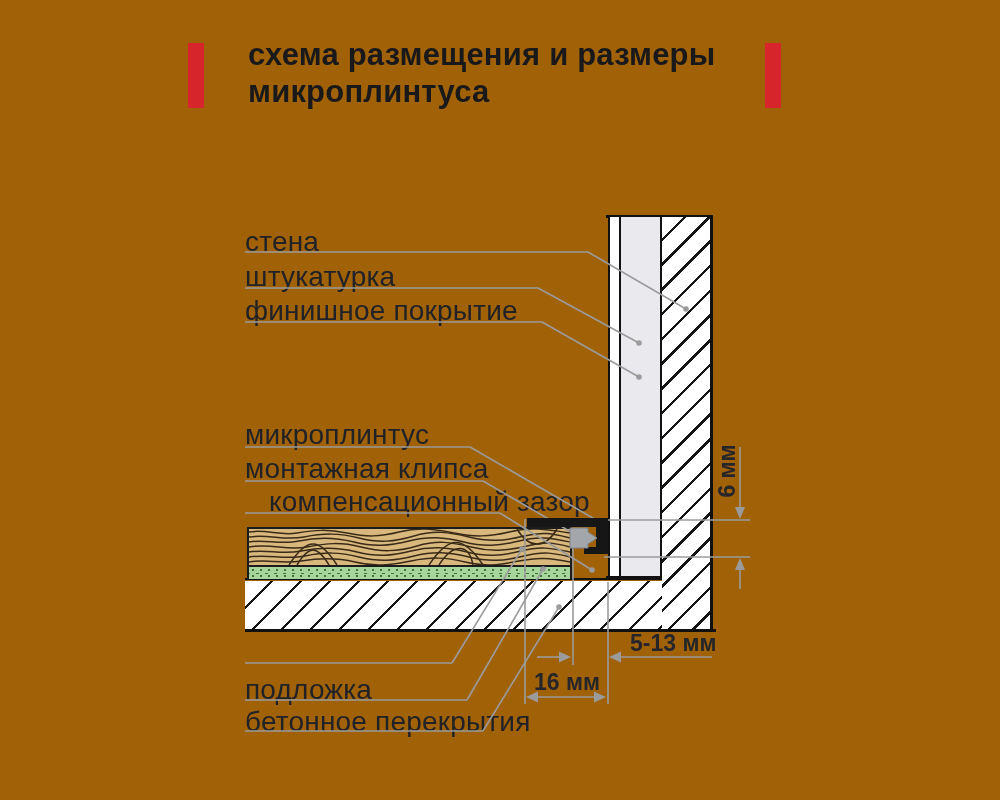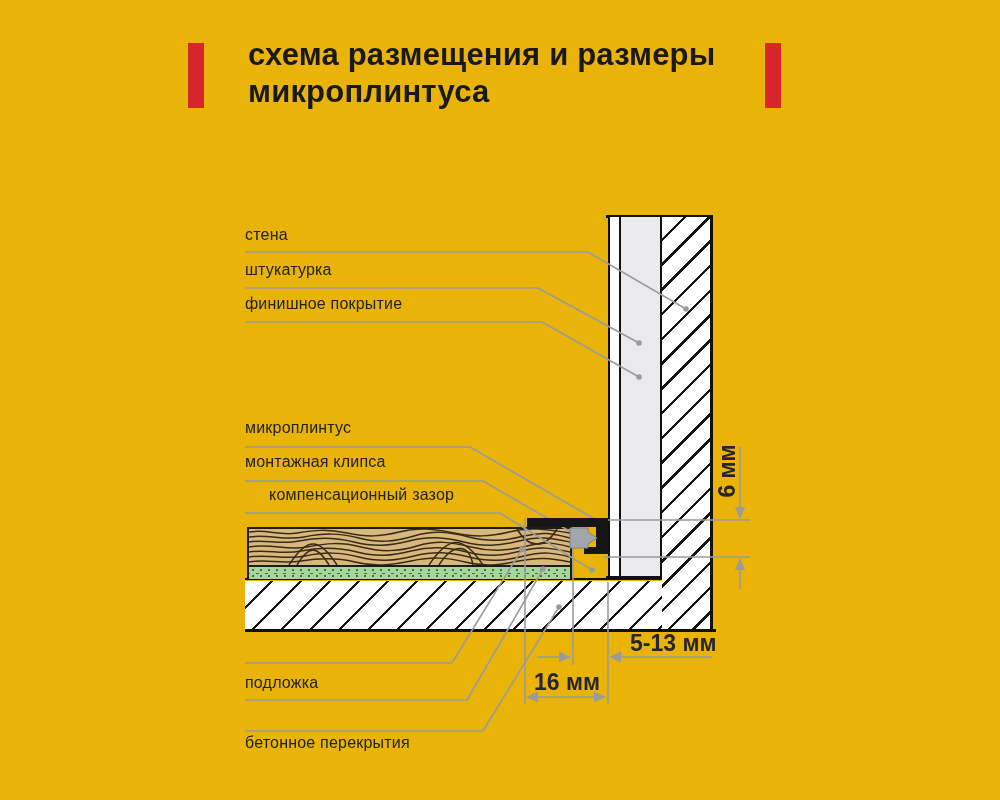--- a/index.html
+++ b/index.html
@@ -1,24 +1,24 @@
 <!DOCTYPE html>
 <html><head>
 <meta charset="utf-8">
 <style>
   html,body{margin:0;padding:0;background:#ffffff;}
-  .canvas{position:relative;width:1000px;height:800px;background:#eab308;overflow:hidden;
+  .canvas{position:relative;width:1000px;height:800px;background:#a16207;overflow:hidden;
           font-family:"Liberation Sans","DejaVu Sans",sans-serif;color:#212227;}
   .abs{position:absolute;}
   
   .red-bar{position:absolute;width:16px;height:65px;background:#d6262c;}
   .title{position:absolute;left:248px;top:36px;width:520px;font-size:31px;line-height:37px;
          font-weight:800;color:#19191b;letter-spacing:.2px;}
   
-  .callout{position:absolute;left:245px;font-size:16px;font-weight:500;color:#212227;
+  .callout{position:absolute;left:245px;font-size:28px;font-weight:500;color:#212227;
            white-space:nowrap;letter-spacing:.2px;}
   
   .dim{position:absolute;font-size:23px;font-weight:600;color:#26262a;white-space:nowrap;}
   .dim-rot{transform:rotate(-90deg);text-align:center;}
   
   .wall-top-line{left:606px;top:215px;width:107px;height:3px;background:#111;}
   .finish-strip{left:608px;top:217px;width:13px;height:361px;background:#fff;
                 border-left:2px solid #111;border-right:2px solid #111;box-sizing:border-box;}
   .plaster{left:621px;top:217px;width:41px;height:361px;background:#e9e9ee;
            border-right:2px solid #111;box-sizing:border-box;}
@@ -82,21 +82,21 @@
   </div>
   <div class="abs underlay"></div>
 
   <div class="callout" style="top:226px;">стена</div>
   <div class="callout" style="top:261px;">штукатурка</div>
   <div class="callout" style="top:419px;">микроплинтус</div>
   <div class="callout" style="top:295px;">финишное покрытие</div>
   <div class="callout" style="top:453px;">монтажная клипса</div>
   <div class="callout" style="top:486px;margin-left:24px;">компенсационный зазор</div>
   <div class="callout" style="top:674px;text-align:right;">подложка</div>
-  <div class="callout" style="top:706px;margin-top:28px;">бетонное перекрытия</div>
+  <div class="callout" style="top:706px;">бетонное перекрытия</div>
 
   <div class="dim dim-rot" style="left:667px;top:458px;width:120px;height:26px;">6 мм</div>
   <div class="dim" style="left:630px;top:630px;">5-13 мм</div>
   <div class="dim" style="left:528px;top:669px;width:78px;text-align:center;">16 мм</div>
 
   <svg class="overlay" width="1000" height="800" viewBox="0 0 1000 800">
 
     <g stroke="#9b9b9b" stroke-width="1.6" fill="none">
       <line x1="245" y1="252" x2="588" y2="252"></line>
         <line x1="588" y1="252" x2="686" y2="309"></line>

